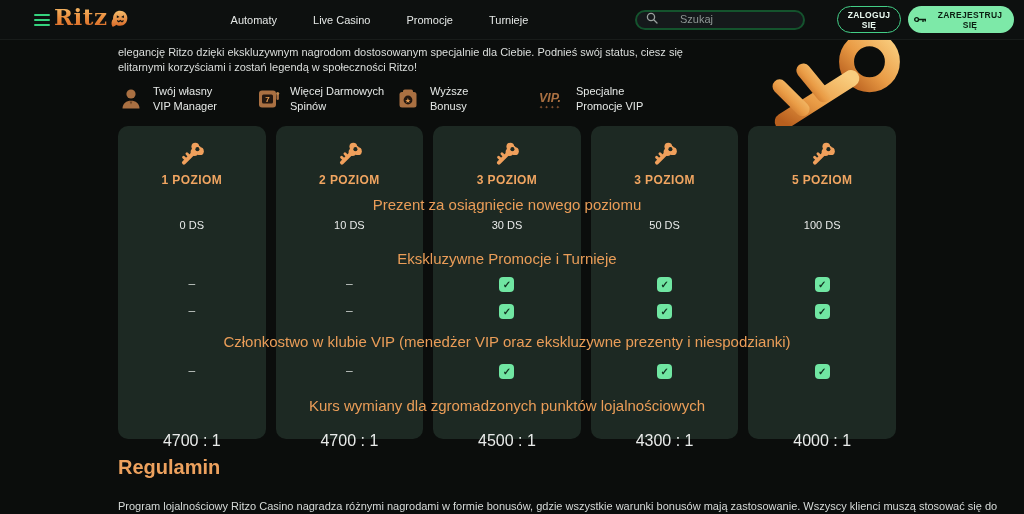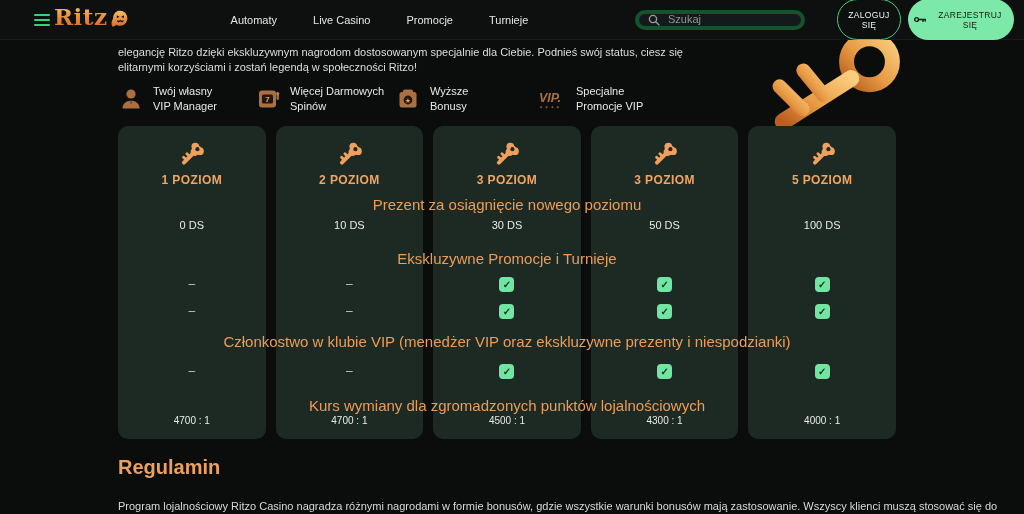--- a/index.html
+++ b/index.html
@@ -14,30 +14,30 @@
              justify-content:space-between;cursor:pointer;}
   .hamburger span{display:block;height:2px;border-radius:2px;background:#35d27e;}
   .logo{display:flex;align-items:flex-start;margin-left:4px;cursor:pointer;}
   .logo-text{font-family:"DejaVu Serif","Liberation Serif",serif;font-weight:bold;
              font-size:23px;line-height:22px;letter-spacing:.5px;
              background:linear-gradient(180deg,#f6bd6b 0%,#e98b3b 55%,#d96a28 100%);
              -webkit-background-clip:text;background-clip:text;color:transparent;}
   .ghost{margin:2px 0 0 1px;}
   .nav{display:flex;gap:36px;margin-left:101px;}
   .nav-item{font-size:11px;color:#e4e7e5;cursor:pointer;white-space:nowrap;}
-  .search{margin-left:auto;margin-right:32px;display:flex;align-items:flex-end;gap:6px;
-          width:170px;height:20px;background:#15191b;border:4px solid #14532d;
+  .search{margin-left:auto;margin-right:32px;display:flex;align-items:flex-start;gap:20px;
+          width:170px;height:20px;background:#15191b;border:2px solid #14532d;
           border-radius:10px;padding:0 9px;box-sizing:border-box;}
   .search input{flex:1;background:transparent;border:none;outline:none;
                 font-family:"Liberation Sans",sans-serif;font-size:11px;color:#cfd4d2;
                 min-width:0;}
   .search input::placeholder{color:#8e9694;}
   .auth{display:flex;align-items:center;gap:7px;}
-  .btn{border-radius:999px;font-size:8.5px;font-weight:normal;letter-spacing:.3px;
-       font-family:"Liberation Sans",sans-serif;cursor:pointer;height:41px;
+  .btn{border-radius:999px;font-size:8.5px;font-weight:bold;letter-spacing:.3px;
+       font-family:"Liberation Sans",sans-serif;cursor:pointer;height:27px;
        display:flex;align-items:center;justify-content:center;box-sizing:border-box;}
   .btn-login{width:64px;background:transparent;border:1px solid #43cf87;color:#eafaf1;}
   .btn-register{width:106px;background:#7de9a8;border:none;color:#0c2012;gap:5px;}
 
   
   .key-art{position:absolute;left:737px;top:30px;z-index:1;}
 
   
   .main{position:relative;z-index:2;padding:5px 0 0 118px;}
   .intro{margin:0;width:565px;font-size:11px;line-height:1.4;color:#dcdfdd;}
@@ -64,21 +64,21 @@
   .tlabel{text-align:center;font-size:15px;color:#ea9d58;}
   .lbl-gift{margin-top:9px;}
   .row-gift{margin-top:6px;font-size:11px;color:#e9ebea;}
   .lbl-promos{margin-top:19px;}
   .row-promos{margin-top:7px;}
   .lbl-birthday{margin-top:17px;}
   .row-birthday{margin-top:9px;}
   .lbl-vip{margin-top:14px;}
   .row-vip{margin-top:11px;}
   .lbl-exchange{margin-top:18px;}
-  .row-exchange{margin-top:1px;font-size:10px;color:#e9ebea;}
+  .row-exchange{margin-top:18px;font-size:16px;color:#e9ebea;}
   .flag{display:inline-block;width:15px;height:15px;line-height:15px;border-radius:4px;
         font-size:10px;}
   .flag-check{background:#70e6a2;color:#11301f;font-weight:bold;}
   .flag-check::after{content:"\2713";}
   .flag-dash{background:transparent;color:#c3c8c5;font-size:12px;}
   .flag-dash::after{content:"\2013";}
 
   
   .reg-title{margin:17px 0 0 0;font-size:20px;font-weight:bold;color:#eda15e;}
   .terms{margin:20px 0 0 0;width:892px;font-size:11px;line-height:1.35;color:#d6dad8;}

